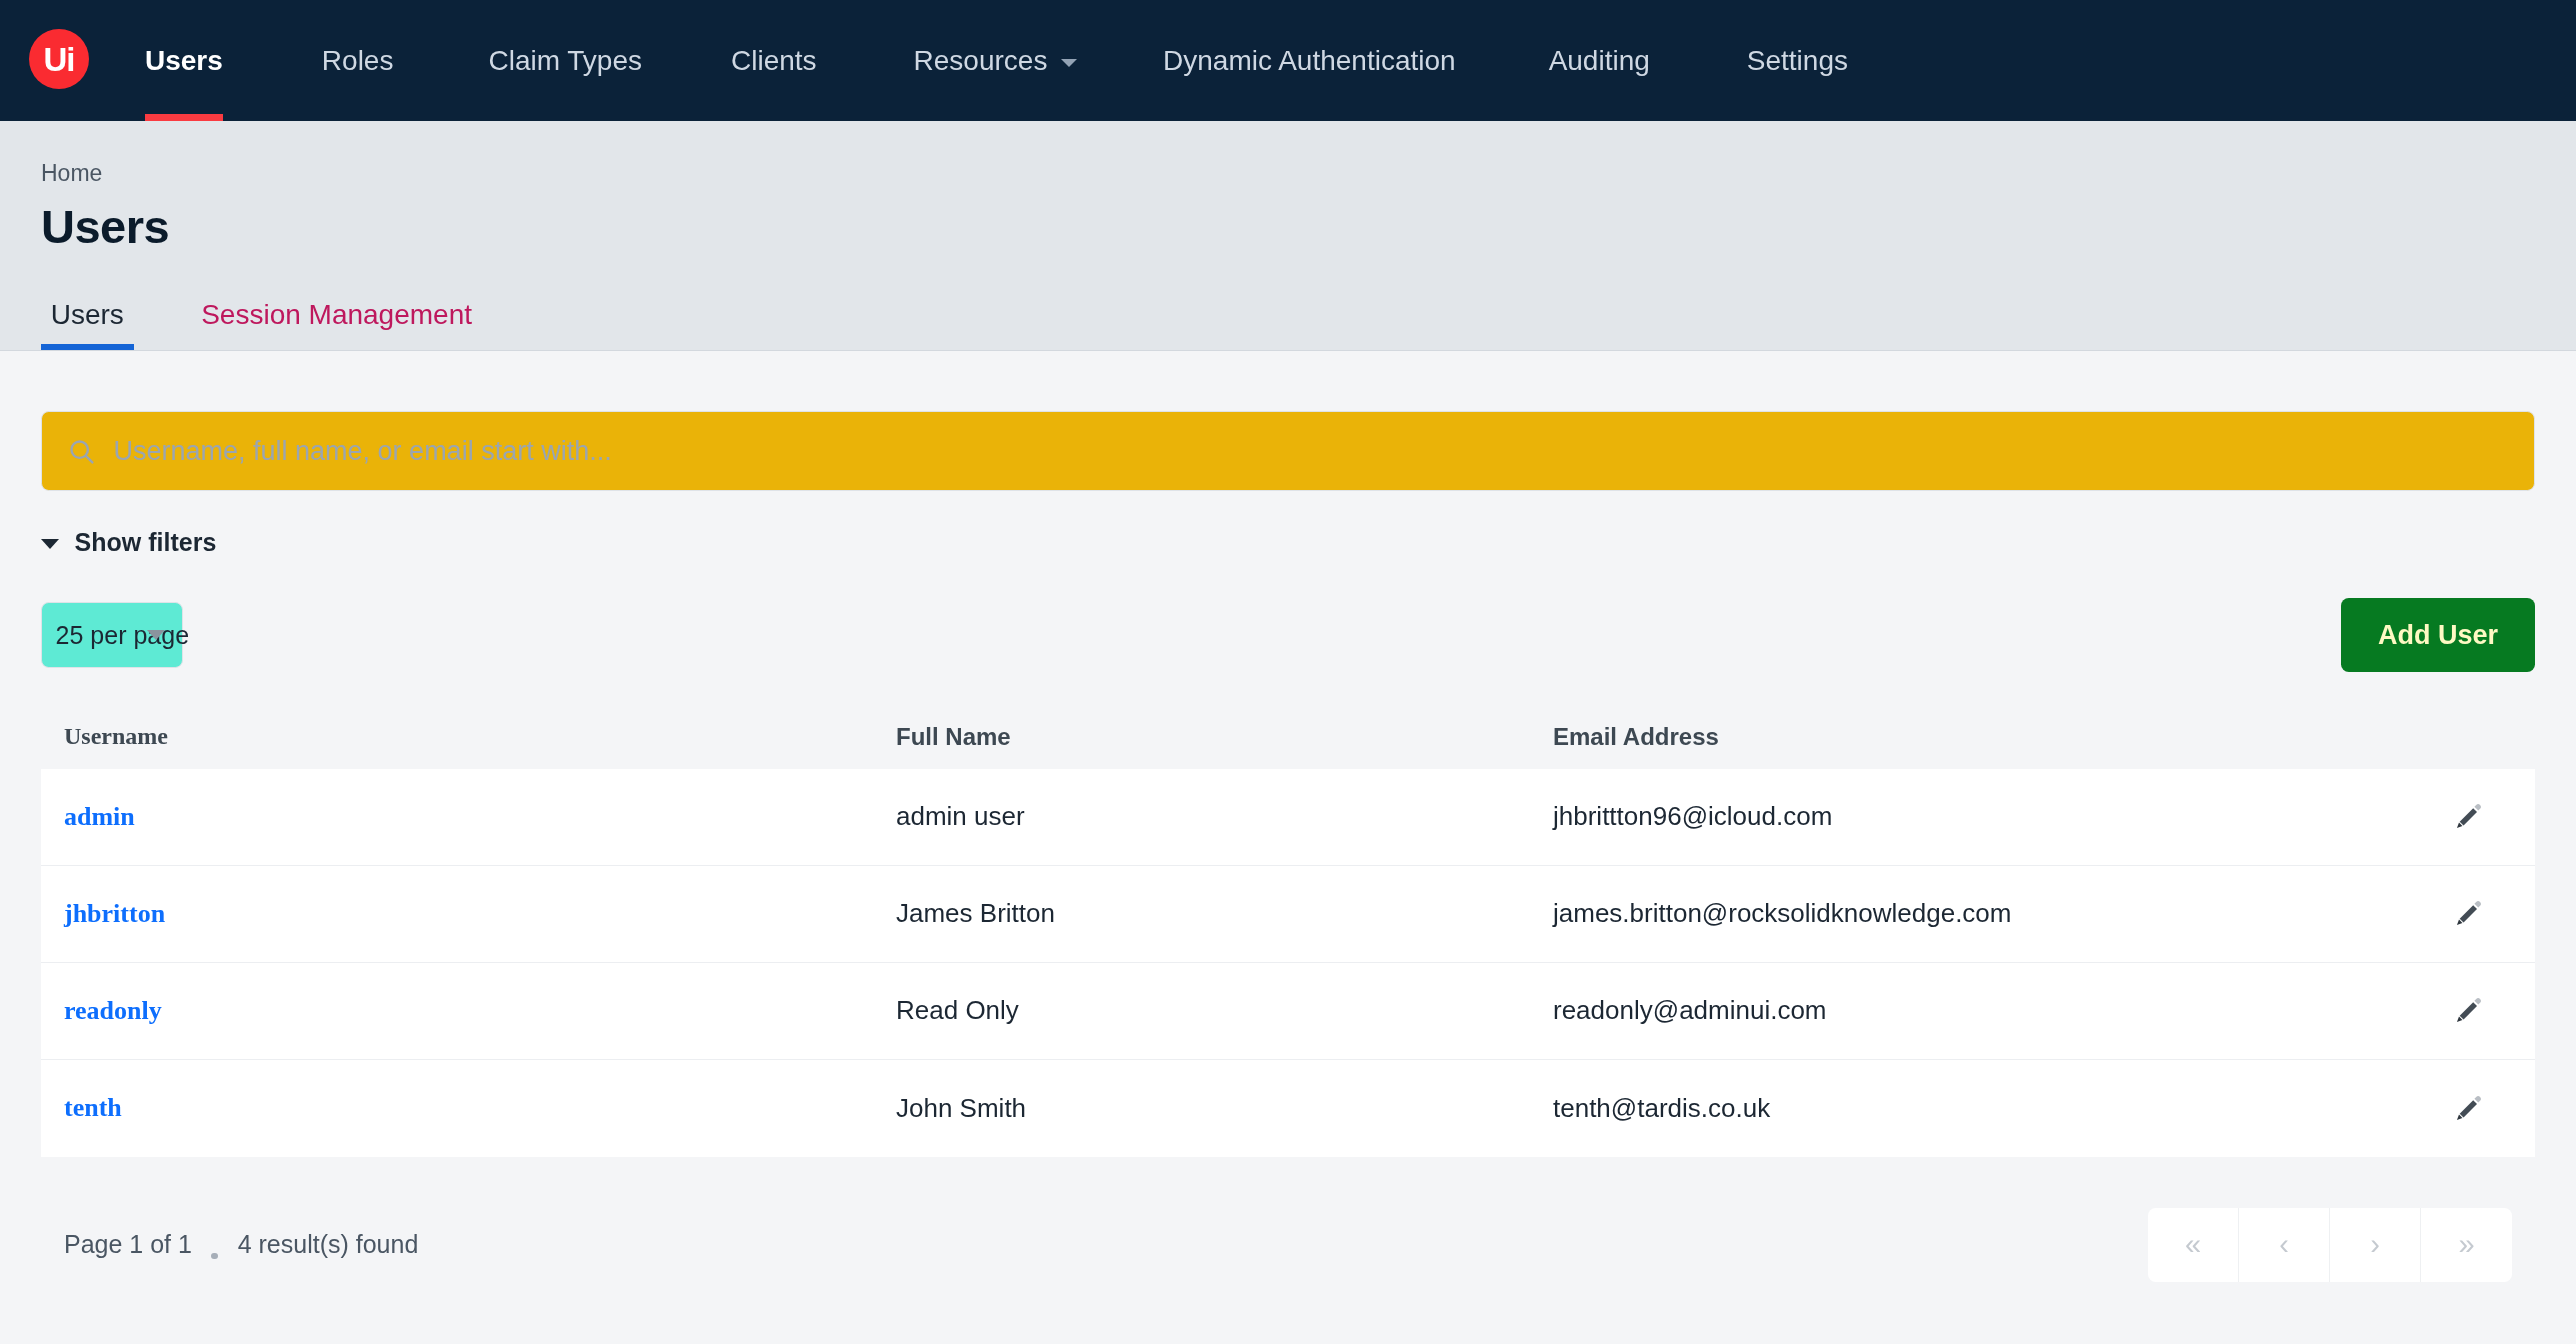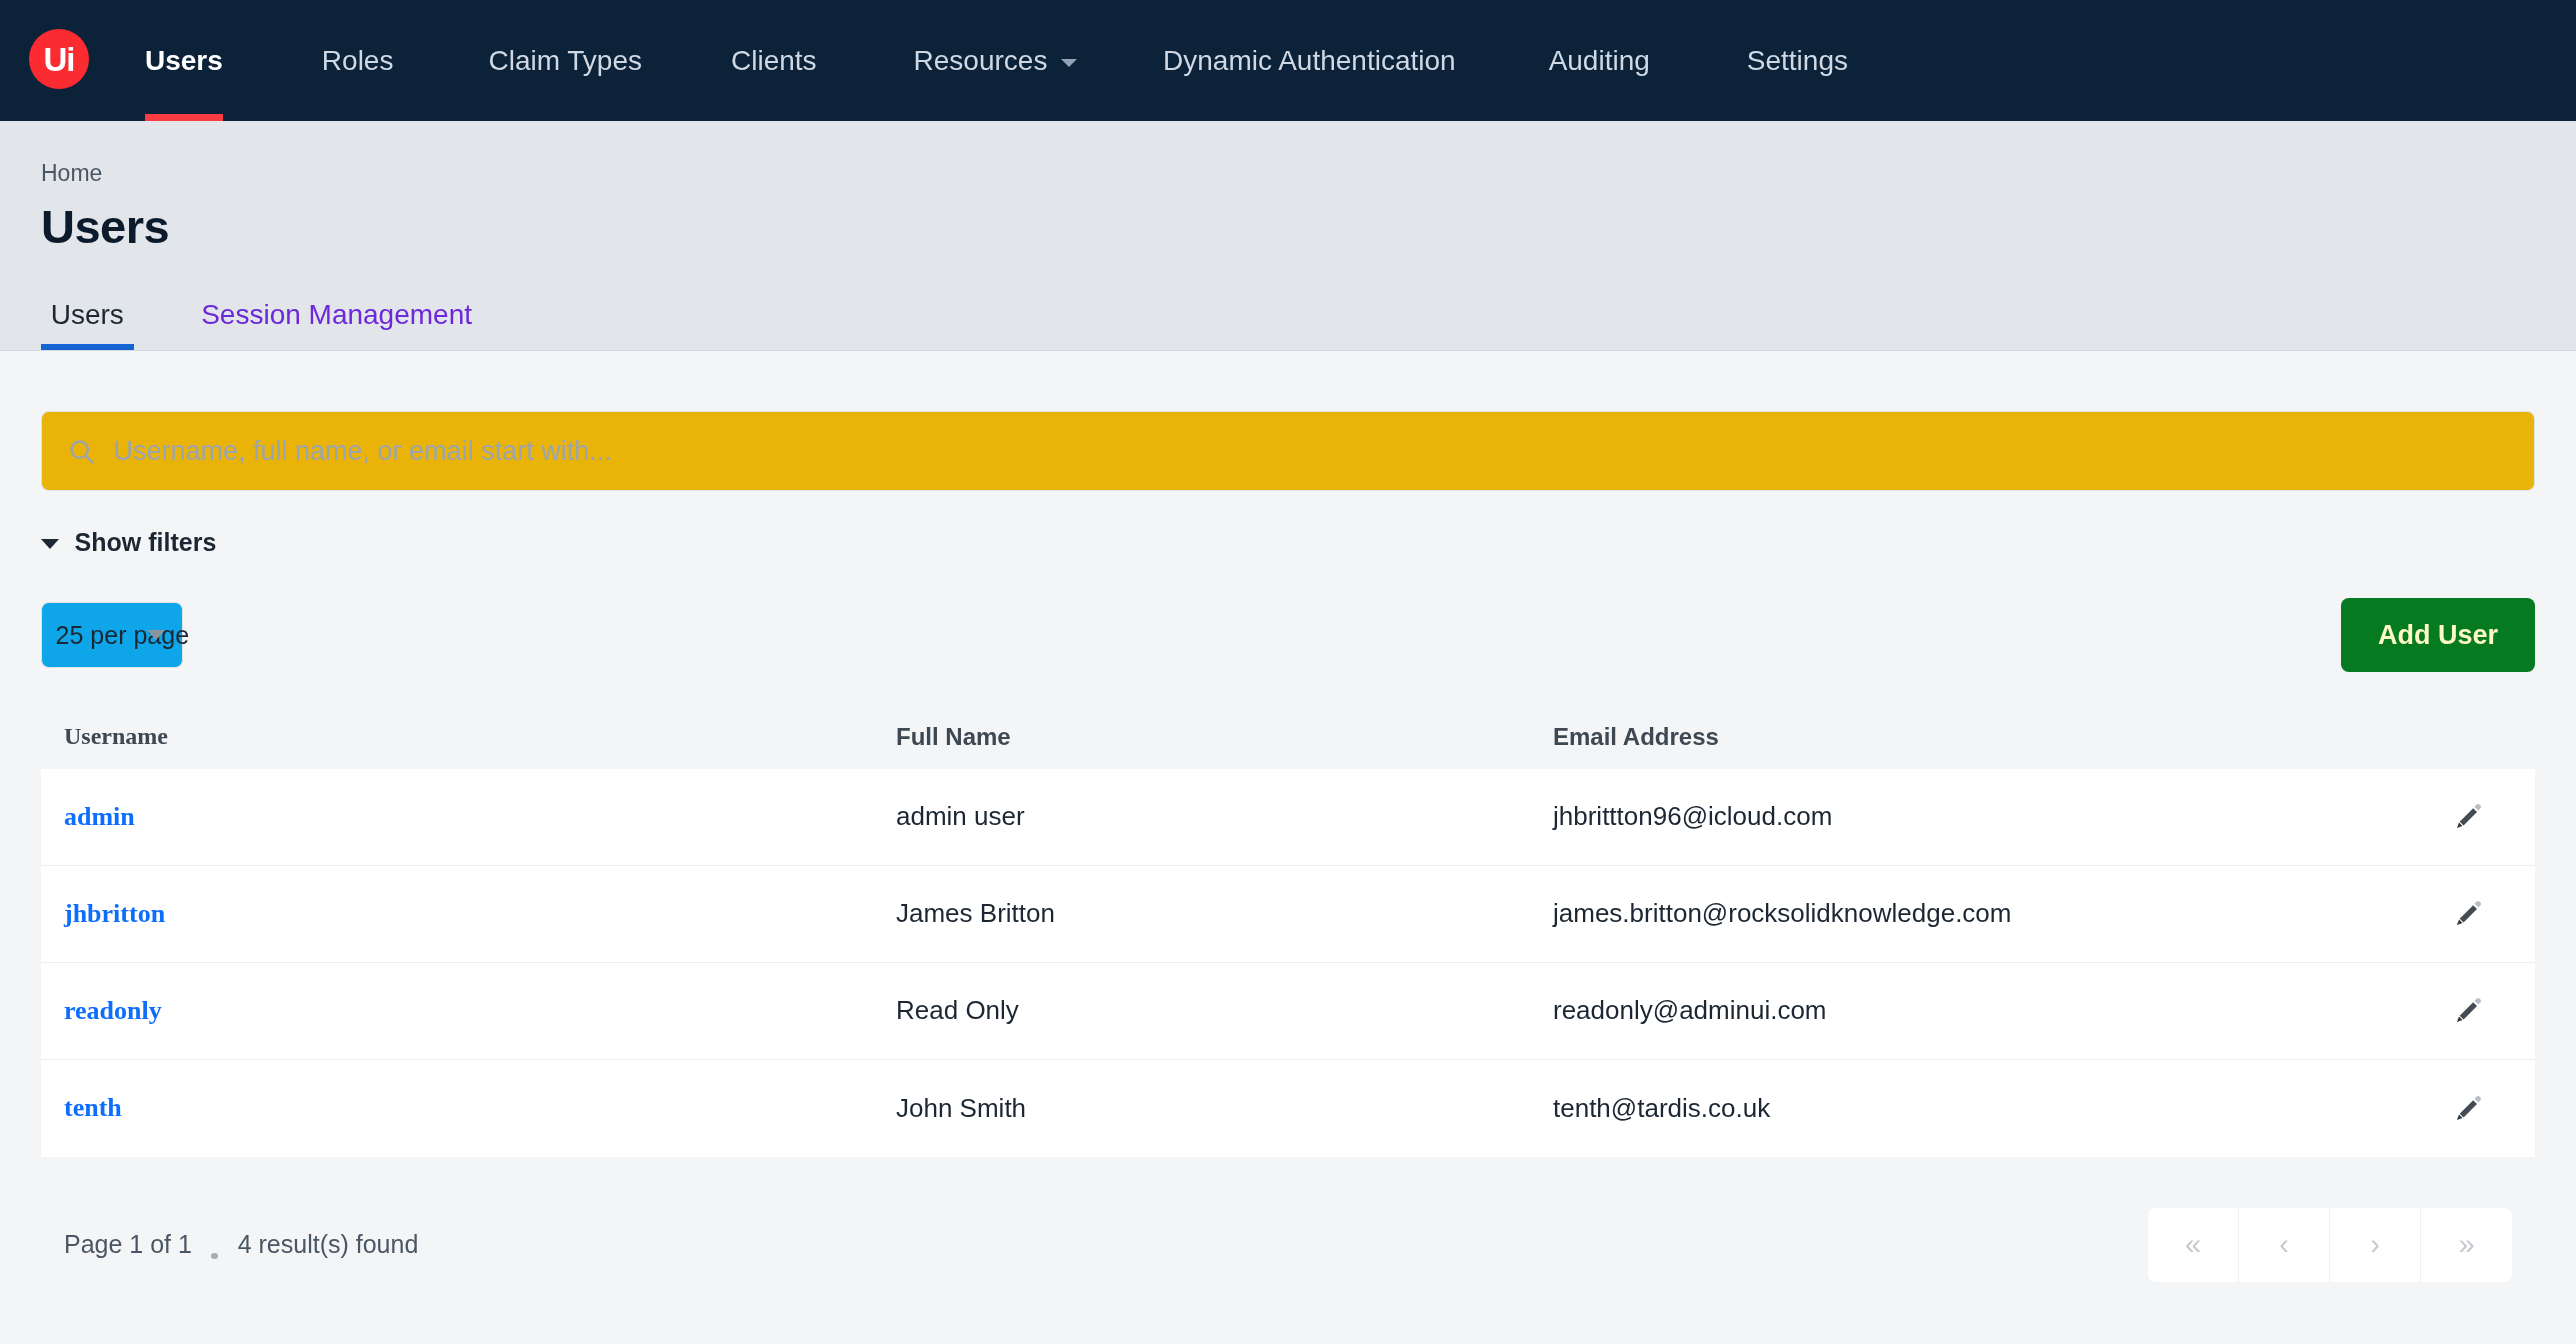--- a/index.html
+++ b/index.html
@@ -106,21 +106,21 @@
     color: #0b1b2b;
     margin-top: 11.7px;
     letter-spacing: -0.5px;
   }
   .tabs {
     display: flex;
     margin-top: 45px;
   }
   .tab {
     font-size: 28px;
-    color: #6d28d9;
+    color: #be185d;
     padding: 0 9.7px 19.5px 9.7px;
     cursor: pointer;
     position: relative;
     white-space: nowrap;
   }
   .tab.active { color: #1c2733; }
   .tab.active::after {
     content: "";
     position: absolute;
     left: 0; right: 0; bottom: 0;
@@ -183,21 +183,21 @@
 
   .toolbar {
     margin-top: 41px;
     display: flex;
     align-items: center;
     justify-content: space-between;
   }
   .perpage-select {
     width: 142px;
     height: 66px;
-    background: #0ea5e9;
+    background: #5eead4;
     border: 1px solid #dfe3e8;
     border-radius: 7.8px;
     display: flex;
     align-items: center;
     padding: 0 13.6px;
     cursor: pointer;
     position: relative;
   }
   .perpage-label { font-size: 25px; color: #1c2733; white-space: nowrap; }
   .perpage-caret {

